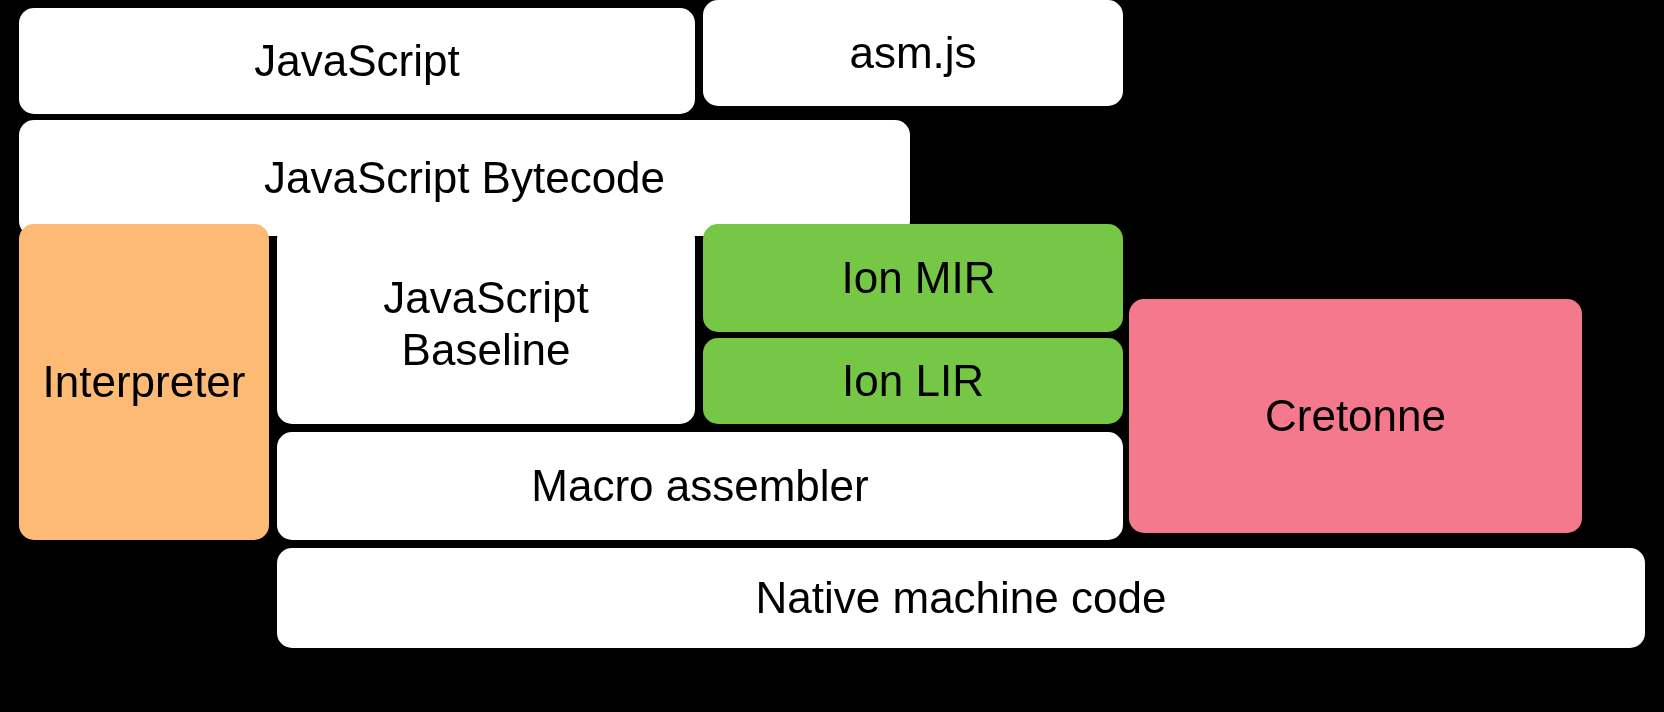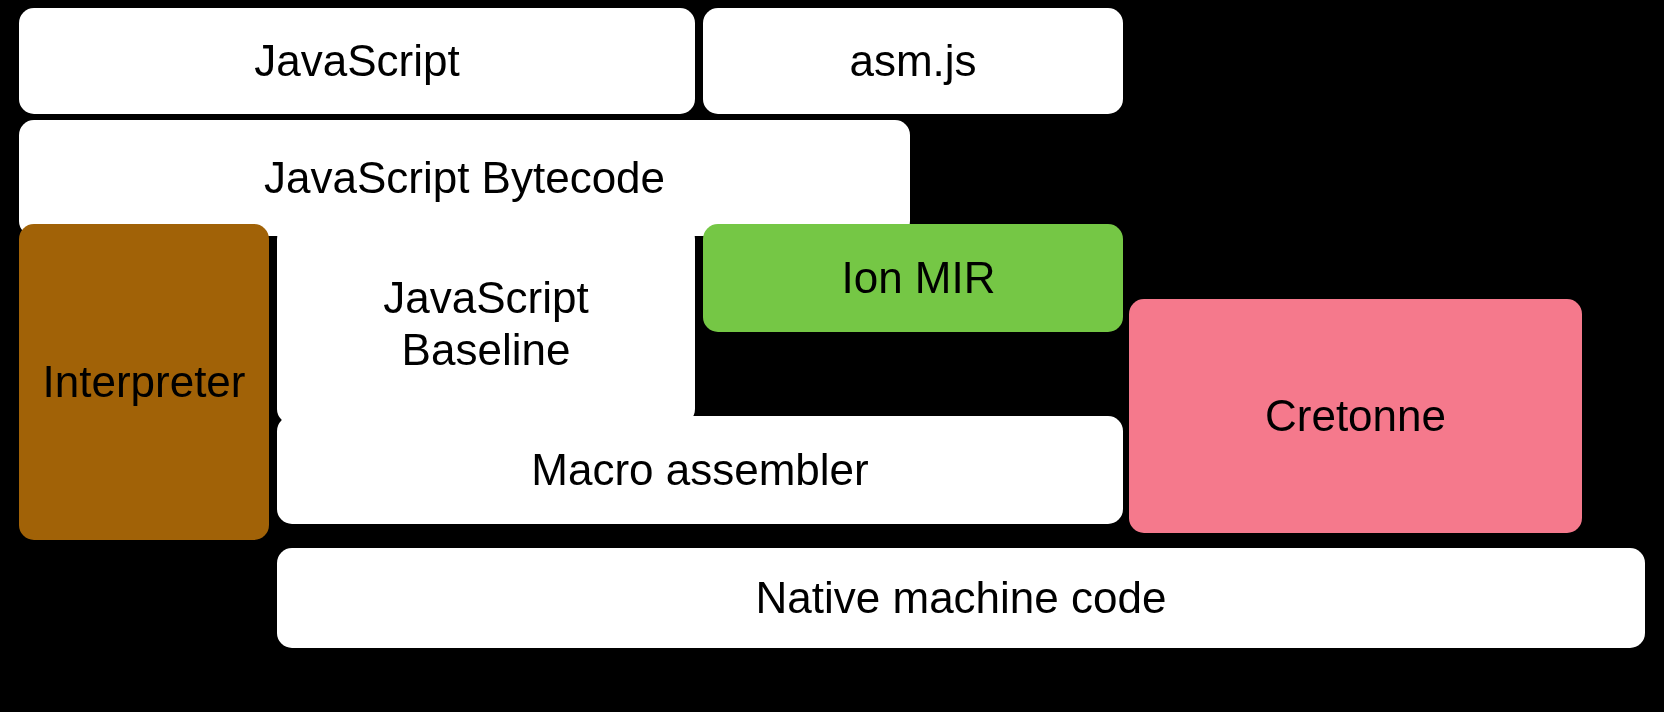--- a/index.html
+++ b/index.html
@@ -25,44 +25,45 @@
     text-align: center;
     color: #000000;
     font-size: 44px;
     font-weight: 400;
     line-height: 1.18;
     letter-spacing: 0px;
     white-space: pre-line;
     -webkit-font-smoothing: antialiased;
   }
   .fill-white { background: #FFFFFF; }
-  .fill-gray  { background: #a16207; text-align: right; }
+  .fill-gray  { background: #fdba74; text-align: right; }
   .fill-green { background: #75C745; }
   .fill-pink  { background: #F5798C; }
 </style>
 </head>
 <body>
 
 <div id="stage">
 
   <div class="node fill-white" style="left:19px; top:8px; width:676px; height:106px;">JavaScript</div>
 
-  <div class="node fill-white" style="left:703px; top:8px; width:420px; height:106px;">asm.js</div>
+  <div class="node fill-white" style="left:703px; top:0; width:420px; height:106px;">asm.js</div>
 
 
   <div class="node fill-white" style="left:19px; top:120px; width:891px; height:116px;">JavaScript Bytecode</div>
 
 
   <div class="node fill-gray" style="left:19px; top:224px; width:250px; height:316px;">Interpreter</div>
 
   <div class="node fill-white" style="left:277px; top:224px; width:418px; height:200px;">JavaScript
 Baseline</div>
 
   <div class="node fill-green" style="left:703px; top:224px; width:420px; height:108px;padding-left:11px;">Ion MIR</div>
 
+  <div class="node fill-green" style="left:703px; top:338px; width:420px; height:86px;">Ion LIR</div>
 
   <div class="node fill-pink" style="left:1129px; top:299px; width:453px; height:234px;">Cretonne</div>
 
-  <div class="node fill-white" style="left:277px; top:416px; width:846px; height:108px;">Macro assembler</div>
+  <div class="node fill-white" style="left:277px; top:432px; width:846px; height:108px;">Macro assembler</div>
 
   <div class="node fill-white" style="left:277px; top:548px; width:1368px; height:100px;">Native machine code</div>
 
 </div>
 
 </body></html>

